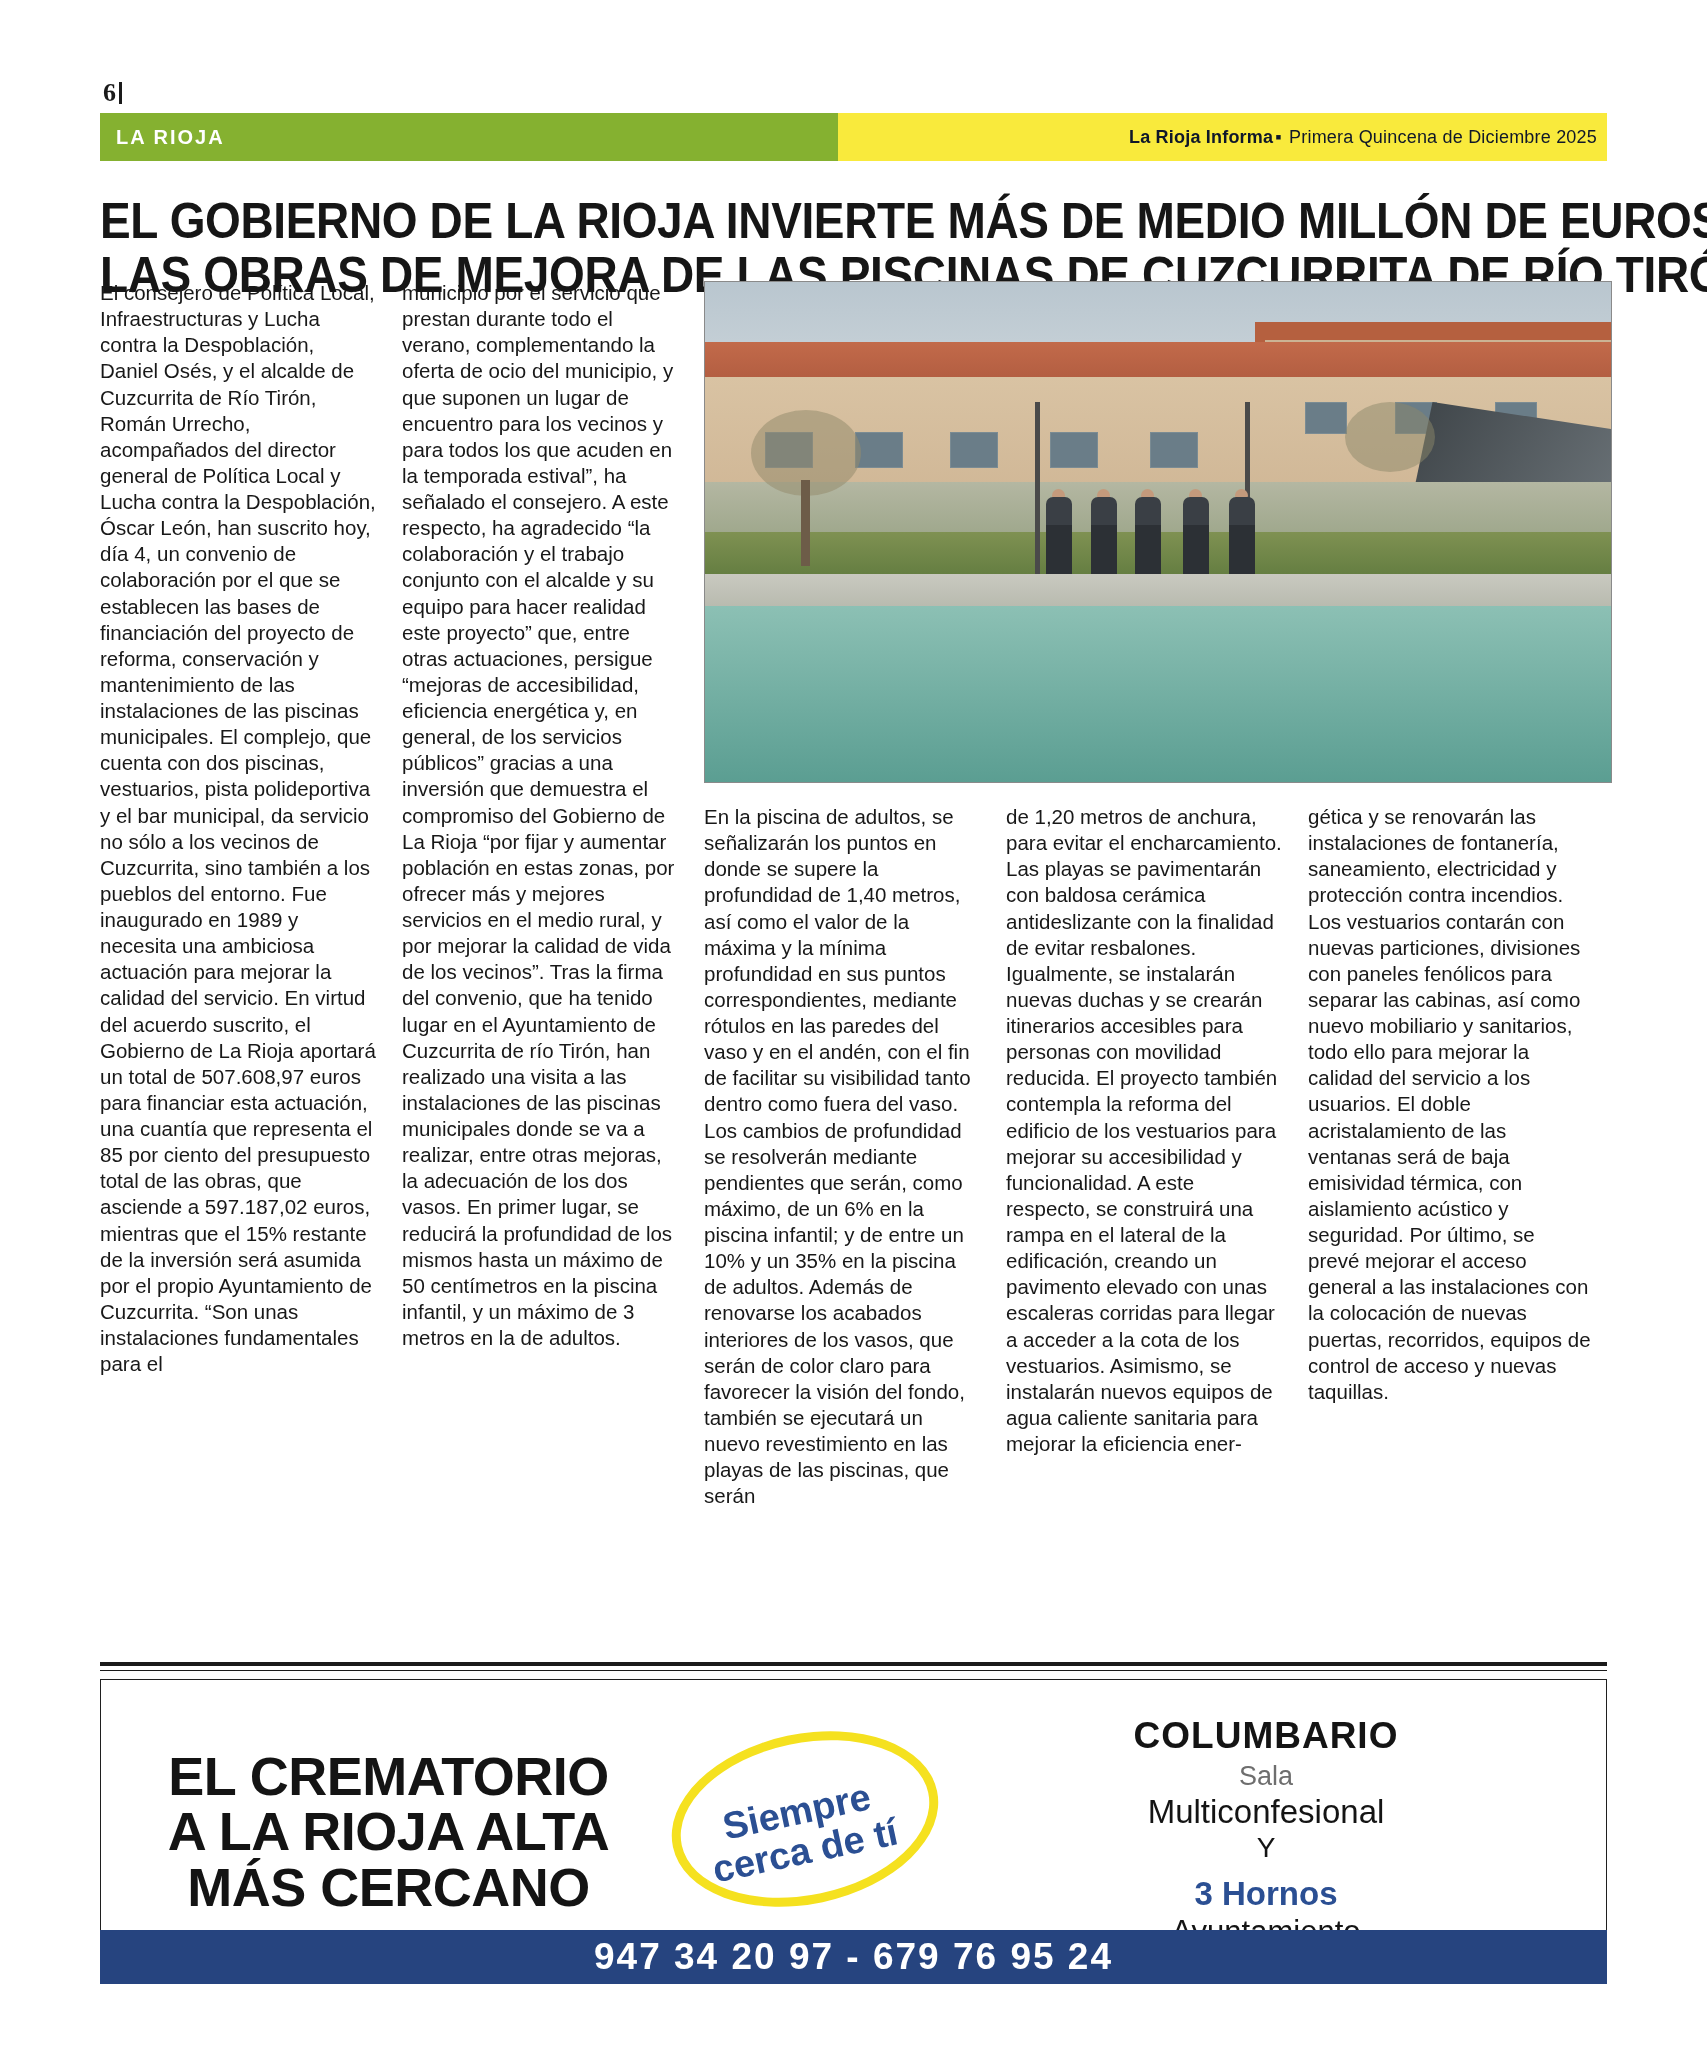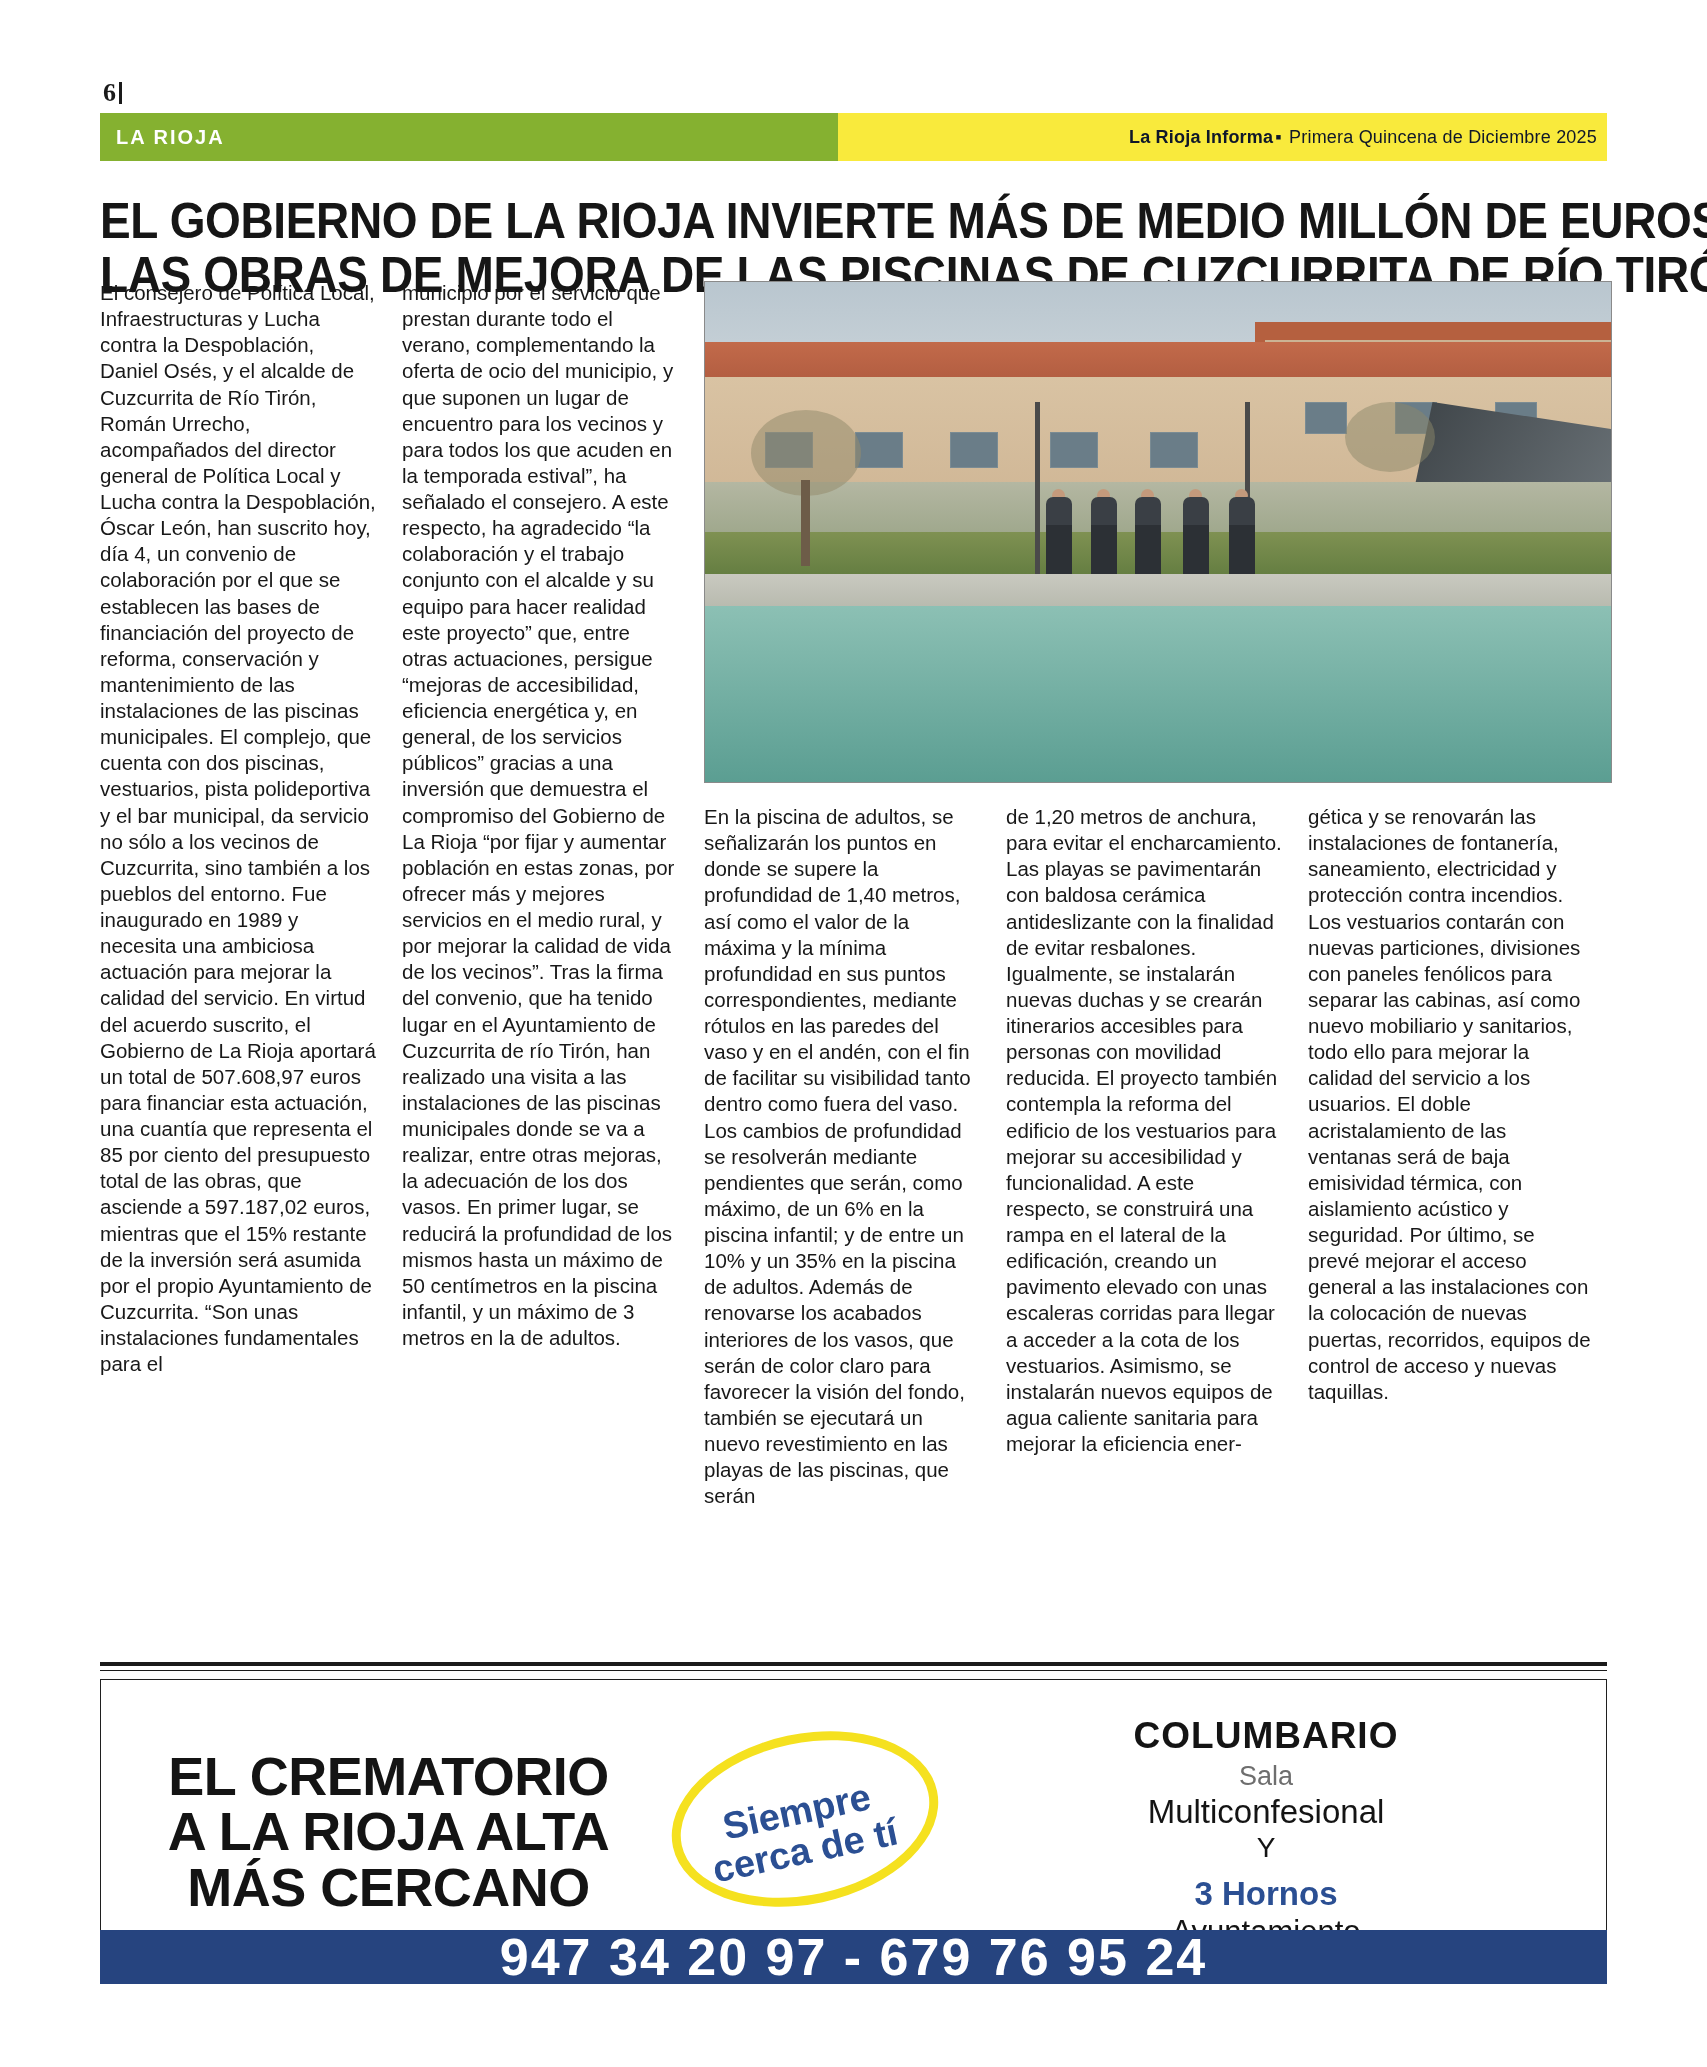--- a/index.html
+++ b/index.html
@@ -198,21 +198,21 @@
   .ad-right .multi{font-size:33px;color:#141414;margin-top:1px;}
   .ad-right .y{font-size:28px;color:#141414;margin-top:1px;}
   .ad-right .hornos{font-size:33px;color:#2b4f93;font-weight:700;margin-top:11px;}
   .ad-right .cremat{font-size:31px;color:#141414;margin-top:1px;}
 
   .ad-phone{
     position:absolute;left:100px;top:1930px;width:1507px;height:54px;
     background:#26447f;display:flex;align-items:center;justify-content:center;
   }
   .ad-phone span{
-    color:#ffffff;font-size:52px;font-weight:700;letter-spacing:2px;
+    color:#ffffff;font-size:37px;font-weight:700;letter-spacing:2px;
   }
 </style>
 </head>
 <body>
 
 <div class="page">
 
   <div class="folio">
     <span>6</span><span class="bar"></span>
   </div>

